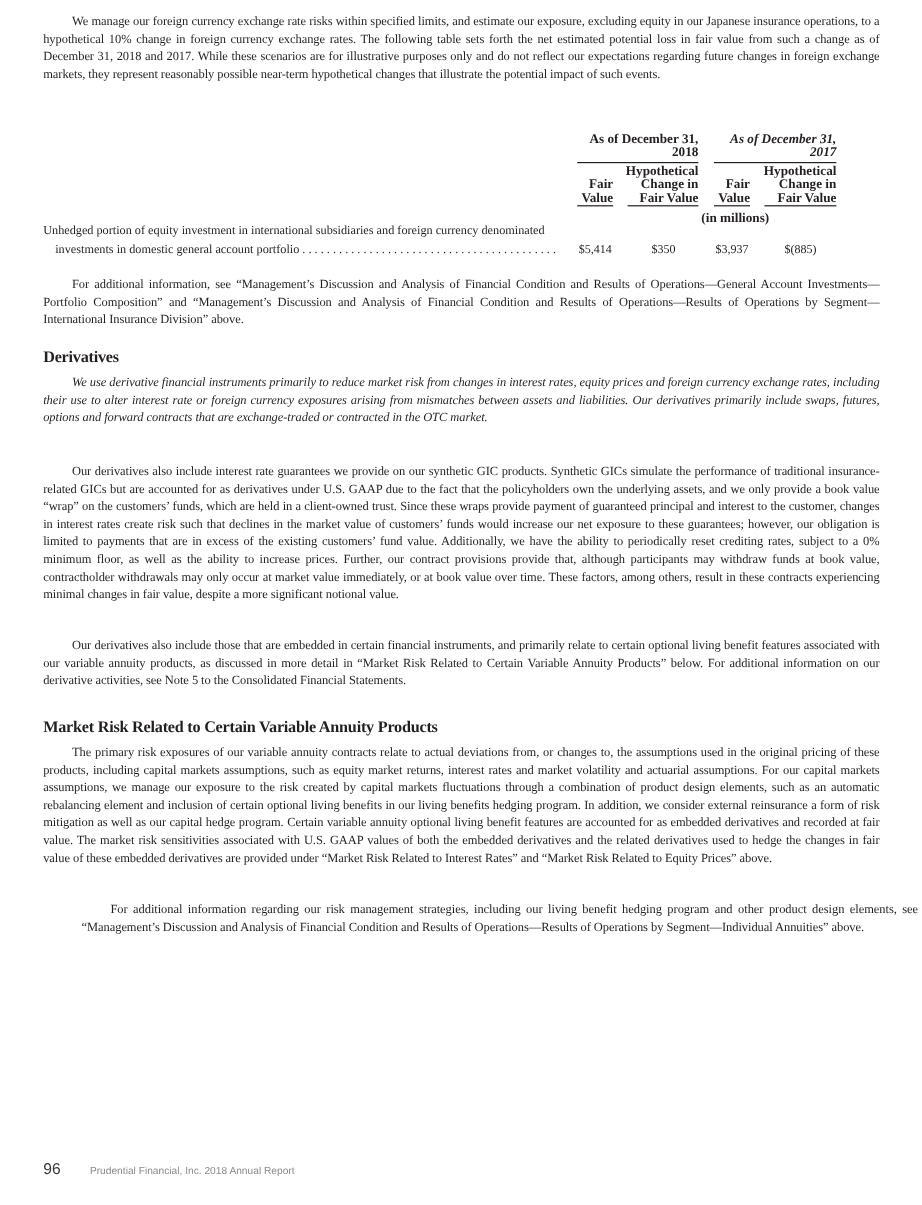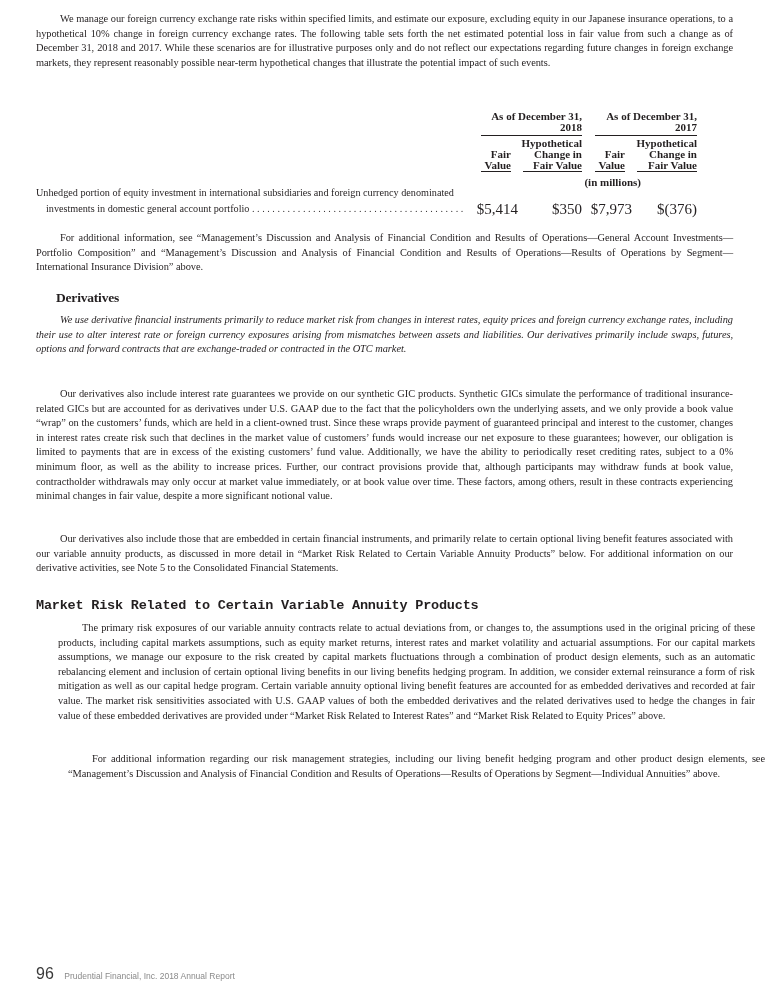--- a/index.html
+++ b/index.html
@@ -12,51 +12,51 @@
   p.body {
     margin: 0; font-size: 10.4px; line-height: 14.6px;
     text-align: justify; text-indent: 24px; letter-spacing: -0.05px;
   }
   #p-intro { position: absolute; top: 12px; width: 697px; }
   
   .fx-table { position: absolute; top: 111px; left: 0; width: 697px; }
   .col-head { position: absolute; font-weight: bold; font-size: 11px; line-height: 11px; text-align: right; }
   .rule { position: absolute; height: 1.4px; background: #231f20; }
   .row-label { position: absolute; font-size: 10.2px; line-height: 14px; white-space: nowrap; }
-  .cell { position: absolute; font-size: 15px; line-height: 14px; text-align: right; }
+  .cell { position: absolute; font-size: 10px; line-height: 14px; text-align: center; }
   #p-addl { position: absolute; top: 231px; width: 697px; }
   h2.section {
     margin: 0; font-size: 13.5px; font-weight: bold; position: absolute; letter-spacing: -0.2px;
   }
-  #h-deriv { top: 290px; margin-left: 20px; }
+  #h-deriv { top: 290px; }
   #p-deriv1 { position: absolute; top: 313px; width: 697px; font-style: italic; }
   #p-deriv2 { position: absolute; top: 387px; width: 697px; }
   #p-deriv3 { position: absolute; top: 532px; width: 697px; }
-  #h-market { top: 598px; font-family: Liberation Mono, monospace; }
-  #p-market1 { position: absolute; top: 621px; width: 697px; margin-left: 22px; }
+  #h-market { top: 598px; }
+  #p-market1 { position: absolute; top: 621px; width: 697px; }
   #p-market2 { position: absolute; top: 752px; width: 697px; margin-left: 32px; }
   .footer {
     position: absolute; left: 36px; top: 965px; white-space: nowrap;
     font-family: "Liberation Sans", "DejaVu Sans", sans-serif;
   }
-  .footer .pg { font-size: 16px; color: #3a3a3a; margin-right: 6px; }
+  .footer .pg { font-size: 13px; color: #3a3a3a; margin-right: 20px; }
   .footer .rpt { font-size: 8.5px; color: #8a8a8a; }
 </style>
 </head>
 <body>
 
 <div class="page">
 
   <p class="body" id="p-intro">We manage our foreign currency exchange rate risks within specified limits, and estimate our exposure, excluding equity in our Japanese insurance operations, to a hypothetical 10% change in foreign currency exchange rates. The following table sets forth the net estimated potential loss in fair value from such a change as of December 31, 2018 and 2017. While these scenarios are for illustrative purposes only and do not reflect our expectations regarding future changes in foreign exchange markets, they represent reasonably possible near-term hypothetical changes that illustrate the potential impact of such events.</p>
 
   <div class="fx-table">
 
     <div class="col-head" style="left:438px; top:0; width:108px;">As of December 31, 2018</div>
     <div class="rule" style="left:445px; top:24px; width:101px;"></div>
-    <div class="col-head" style="left:553px; top:0; width:108px;">As of December 31, 2017</div>
+    <div class="col-head" style="left:553px; top:0; width:108px;font-style:italic;">As of December 31, 2017</div>
     <div class="rule" style="left:559px; top:24px; width:102px;"></div>
 
     <div class="col-head" style="left:441px; top:38px; width:34px;"><span>Fair Value</span></div>
     <div class="rule" style="left:445px; top:60px; width:30px;"></div>
 
     <div class="col-head" style="left:484px; top:27px; width:62px;"><span>Hypothetical Change in Fair Value</span></div>
     <div class="rule" style="left:487px; top:60px; width:59px;"></div>
 
     <div class="col-head" style="left:555px; top:38px; width:34px;"><span>Fair Value</span></div>
     <div class="rule" style="left:559px; top:60px; width:30px;"></div>
@@ -64,22 +64,22 @@
     <div class="col-head" style="left:598px; top:27px; width:63px;"><span>Hypothetical Change in Fair Value</span></div>
     <div class="rule" style="left:601px; top:60px; width:60px;"></div>
 
     <div class="col-head" style="left:505px; top:66px; width:100px;">(in millions)</div>
 
     <div>
       <div class="row-label" style="left:0; top:75px;">Unhedged portion of equity investment in international subsidiaries and foreign currency denominated</div>
       <div class="row-label" style="left:10px; top:91px;">investments in domestic general account portfolio . . . . . . . . . . . . . . . . . . . . . . . . . . . . . . . . . . . . . . . . . .</div>
       <div class="cell" style="left:438px; top:91px; width:44px;">$5,414</div>
       <div class="cell" style="left:488px; top:91px; width:58px;">$350</div>
-      <div class="cell" style="left:552px; top:91px; width:44px;">$7,973</div>
-      <div class="cell" style="left:601px; top:91px; width:60px;">$(376)</div>
+      <div class="cell" style="left:552px; top:91px; width:44px;">$3,937</div>
+      <div class="cell" style="left:601px; top:91px; width:60px;">$(885)</div>
     </div>
   </div>
 
   <p class="body" id="p-addl">For additional information, see “Management’s Discussion and Analysis of Financial Condition and Results of Operations—General Account Investments—Portfolio Composition” and “Management’s Discussion and Analysis of Financial Condition and Results of Operations—Results of Operations by Segment—International Insurance Division” above.</p>
 
   <h2 class="section" id="h-deriv">Derivatives</h2>
   <p class="body" id="p-deriv1">We use derivative financial instruments primarily to reduce market risk from changes in interest rates, equity prices and foreign currency exchange rates, including their use to alter interest rate or foreign currency exposures arising from mismatches between assets and liabilities. Our derivatives primarily include swaps, futures, options and forward contracts that are exchange-traded or contracted in the OTC market.</p>
   <p class="body" id="p-deriv2">Our derivatives also include interest rate guarantees we provide on our synthetic GIC products. Synthetic GICs simulate the performance of traditional insurance-related GICs but are accounted for as derivatives under U.S. GAAP due to the fact that the policyholders own the underlying assets, and we only provide a book value “wrap” on the customers’ funds, which are held in a client-owned trust. Since these wraps provide payment of guaranteed principal and interest to the customer, changes in interest rates create risk such that declines in the market value of customers’ funds would increase our net exposure to these guarantees; however, our obligation is limited to payments that are in excess of the existing customers’ fund value. Additionally, we have the ability to periodically reset crediting rates, subject to a 0% minimum floor, as well as the ability to increase prices. Further, our contract provisions provide that, although participants may withdraw funds at book value, contractholder withdrawals may only occur at market value immediately, or at book value over time. These factors, among others, result in these contracts experiencing minimal changes in fair value, despite a more significant notional value.</p>
   <p class="body" id="p-deriv3">Our derivatives also include those that are embedded in certain financial instruments, and primarily relate to certain optional living benefit features associated with our variable annuity products, as discussed in more detail in “Market Risk Related to Certain Variable Annuity Products” below. For additional information on our derivative activities, see Note 5 to the Consolidated Financial Statements.</p>
 

